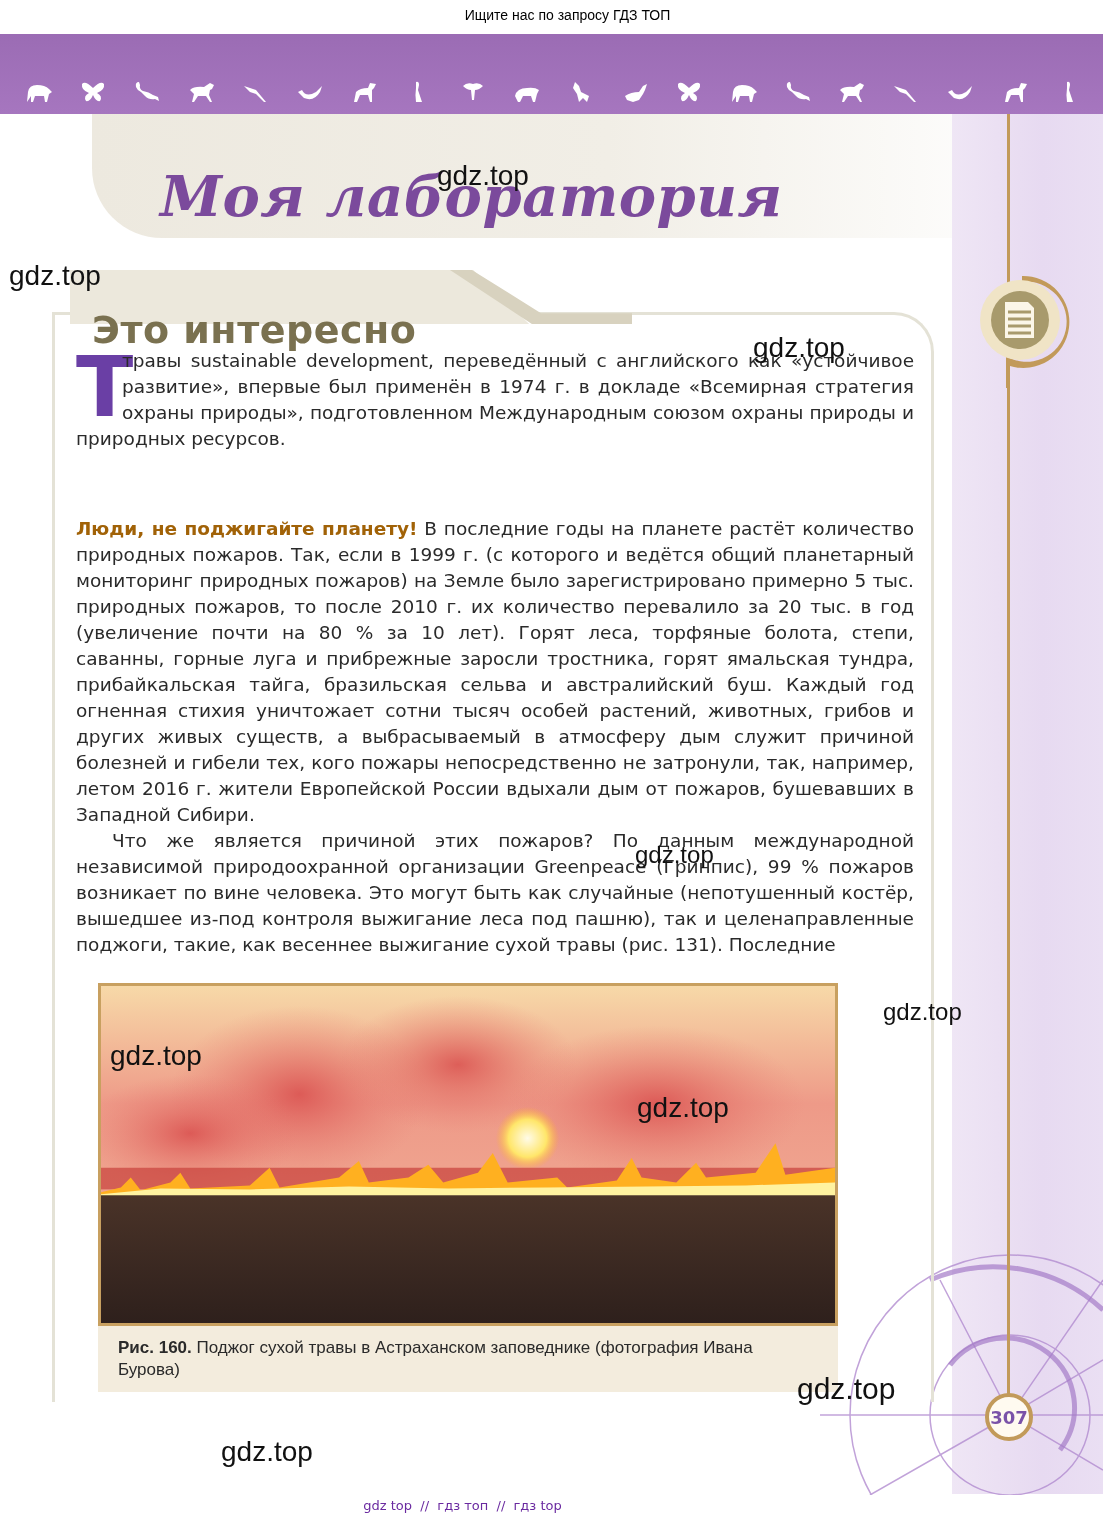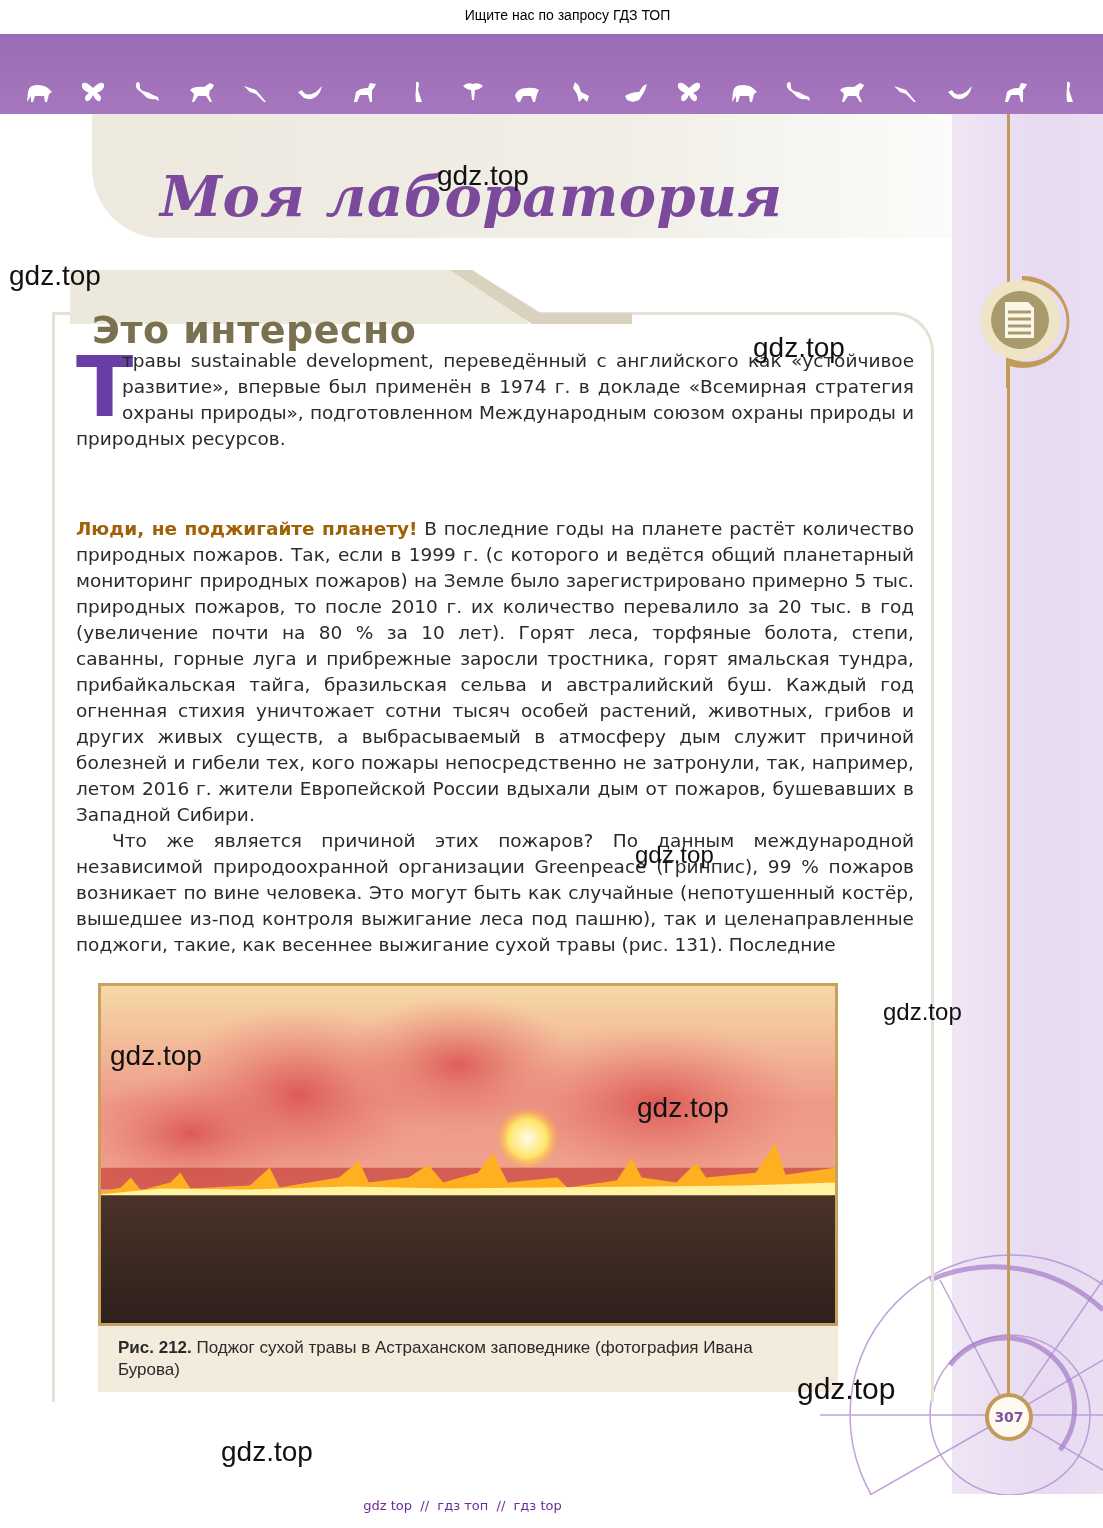--- a/index.html
+++ b/index.html
@@ -32,21 +32,21 @@
     position: absolute; left: 1007px; top: 114px; width: 3px; height: 1302px;
     background: #c29a5a;
   }
   .section-icon {
     position: absolute; left: 972px; top: 272px; width: 100px; height: 116px;
   }
   .page-number-badge {
     position: absolute; left: 985px; top: 1393px; width: 48px; height: 48px;
     border-radius: 50%; background: #fffaf0; border: 4px solid #c29a5a;
     display: flex; align-items: center; justify-content: center;
-    font-family: "DejaVu Sans", sans-serif; font-weight: bold; font-size: 14px; color: #7a52a8;
+    font-family: "DejaVu Sans", sans-serif; font-weight: bold; font-size: 18px; color: #7a52a8;
   }
   .compass-deco { position: absolute; left: 820px; top: 1240px; width: 283px; height: 255px; }
 
   
   .title-tab {
     position: absolute; left: 92px; top: 114px; width: 860px; height: 124px;
     background: linear-gradient(90deg, #ede9df 0%, #f1eee6 60%, rgba(245,243,238,0.3) 100%);
     border-bottom-left-radius: 70px;
   }
   .page-title {
@@ -307,21 +307,21 @@
     <ellipse cx="90" cy="150" rx="110" ry="60" fill="url(#smoke1)"></ellipse>
     <circle cx="430" cy="155" r="32" fill="url(#sun)"></circle>
     <rect x="0" y="185" width="740" height="22" fill="#c8403a" opacity="0.7"></rect>
     <path d="M0 210 L20 205 L30 195 L40 208 L70 200 L80 190 L90 206 L150 203 L170 185 L180 205 L240 195 L260 178 L270 200 L310 195 L330 182 L345 200 L380 190 L395 170 L410 200 L460 195 L470 205 L520 198 L535 175 L545 195 L580 200 L600 180 L610 195 L660 190 L680 160 L690 192 L740 185 L740 215 L0 215 Z" fill="#ffb020"></path>
     <path d="M0 212 L60 206 L150 207 L250 204 L350 206 L450 205 L550 204 L650 203 L740 200 L740 215 L0 215 Z" fill="#fff2a0"></path>
     <rect x="0" y="213" width="740" height="130" fill="url(#ground)"></rect>
   </svg>
 </div>
 <div class="figure-caption-bg"></div>
 <div class="figure-caption">
-  <b>Рис. 212.</b><span> Поджог сухой травы в Астраханском заповеднике (фотография Ивана Бурова)</span>
+  <b>Рис. 160.</b><span> Поджог сухой травы в Астраханском заповеднике (фотография Ивана Бурова)</span>
 </div>
 
 <div class="page-number-badge">307</div>
 
 <div class="watermark" style="left:437px; top:116px;">gdz.top</div>
 <div class="watermark" style="left:9px; top:216px;">gdz.top</div>
 <div class="watermark" style="left:753px; top:288px;">gdz.top</div>
 <div class="watermark" style="left:635px; top:797px; font-size:24px;">gdz.top</div>
 <div class="watermark" style="left:883px; top:954px; font-size:24px;">gdz.top</div>
 <div class="watermark" style="left:110px; top:996px;">gdz.top</div>

